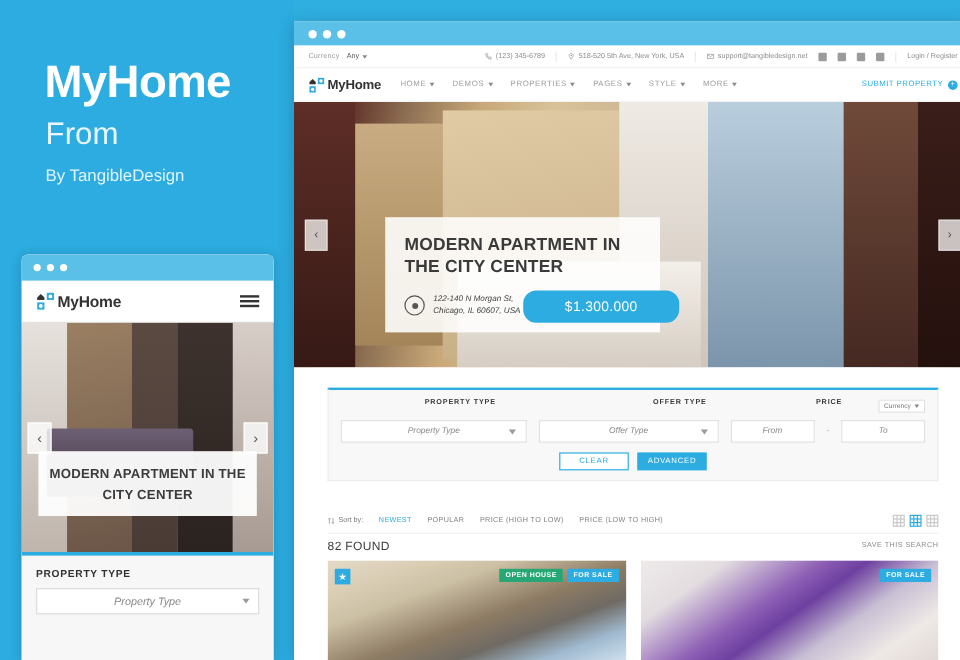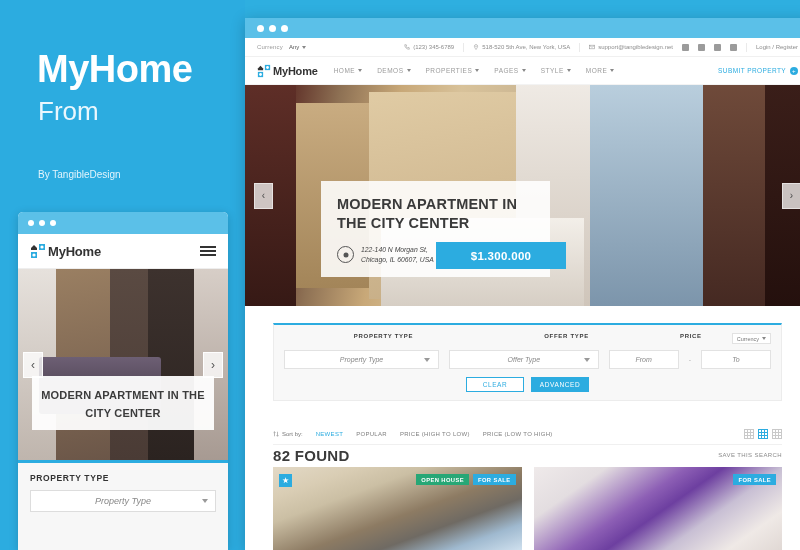--- a/index.html
+++ b/index.html
@@ -18,21 +18,21 @@
   #promo-title{
     position:absolute; left:37px; top:48px;
     font-size:38px; font-weight:bold; color:#ffffff; letter-spacing:-0.5px;
   }
   #promo-sub{
     position:absolute; left:38px; top:96px;
     font-size:26px; font-weight:400; color:#eaf7fd;
   }
   #promo-author{
     position:absolute; left:38px; top:138px;
-    font-size:10px; color:#e2f4fc;margin-top:31px;
+    font-size:14px; color:#e2f4fc;
   }
 
   
   #mobile-mockup{
     position:absolute; left:18px; top:212px; width:210px; height:338px;
     background:#ffffff; border-radius:5px 5px 0 0;
     box-shadow:0 2px 10px rgba(0,0,0,.18);
     overflow:hidden;
   }
   #mobile-chrome{
@@ -190,23 +190,24 @@
   .pin-circle:after{
     content:''; position:absolute; left:50%; top:50%;
     transform:translate(-50%,-50%); width:5px; height:5px;
     border-radius:50%; background:#555;
   }
   #hero-address{
     font-size:6.8px; color:#444; line-height:1.5; font-style:italic;
   }
   #hero-price{
     position:absolute; right:-16px; bottom:8px; width:130px; height:27px;
-    background:#2cace0; color:#fff; font-size:11.5px; font-weight:700;
+    background:#2cace0; color:#fff; font-size:11.5px; font-weight:400;
     display:flex; align-items:center; justify-content:center;
     letter-spacing:.3px;
+    border-radius:11px;
   }
 
   
   #searchpanel{
     position:absolute; left:28px; right:28px; top:305px; height:78px;
     background:#f8f8f8; border-top:2px solid #2cace0;
     border-left:1px solid #ececec; border-right:1px solid #ececec;
     border-bottom:1px solid #ececec;
     padding:8px 10px 0 10px;
   }
@@ -255,21 +256,21 @@
     display:grid; grid-template-columns:1fr 1fr 1fr; gap:1px; padding:1px;
   }
   .vm i{ background:#ffffff; display:block; }
   .vm.active{ background:#2cace0; }
 
   
   #foundrow{
     position:absolute; left:28px; right:28px; top:427px; height:20px;
     display:flex; align-items:center;
   }
-  #found-count{ font-size:15px; font-weight:bold; color:#3b3b3b; letter-spacing:.3px; }
+  #found-count{ font-size:10px; font-weight:normal; color:#3b3b3b; letter-spacing:.3px; }
   #save-search{ margin-left:auto; font-size:6px; color:#8b8b8b; letter-spacing:.4px; }
 
   
   #cards{
     position:absolute; left:28px; right:28px; top:449px; bottom:0;
     display:flex; gap:12px;
   }
   .card{ flex:1; position:relative; overflow:hidden; }
   #card1 .card-img{
     position:absolute; inset:0;

